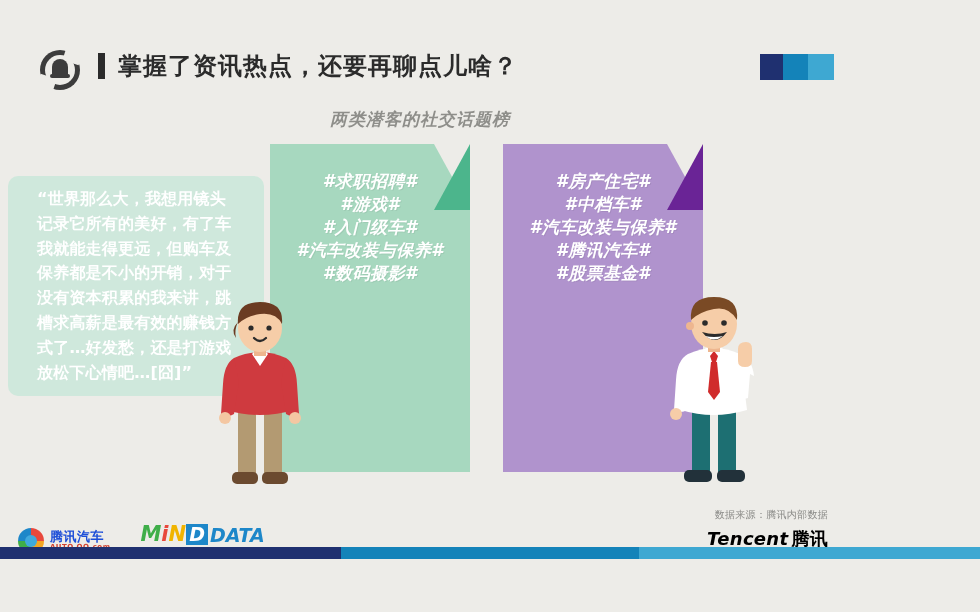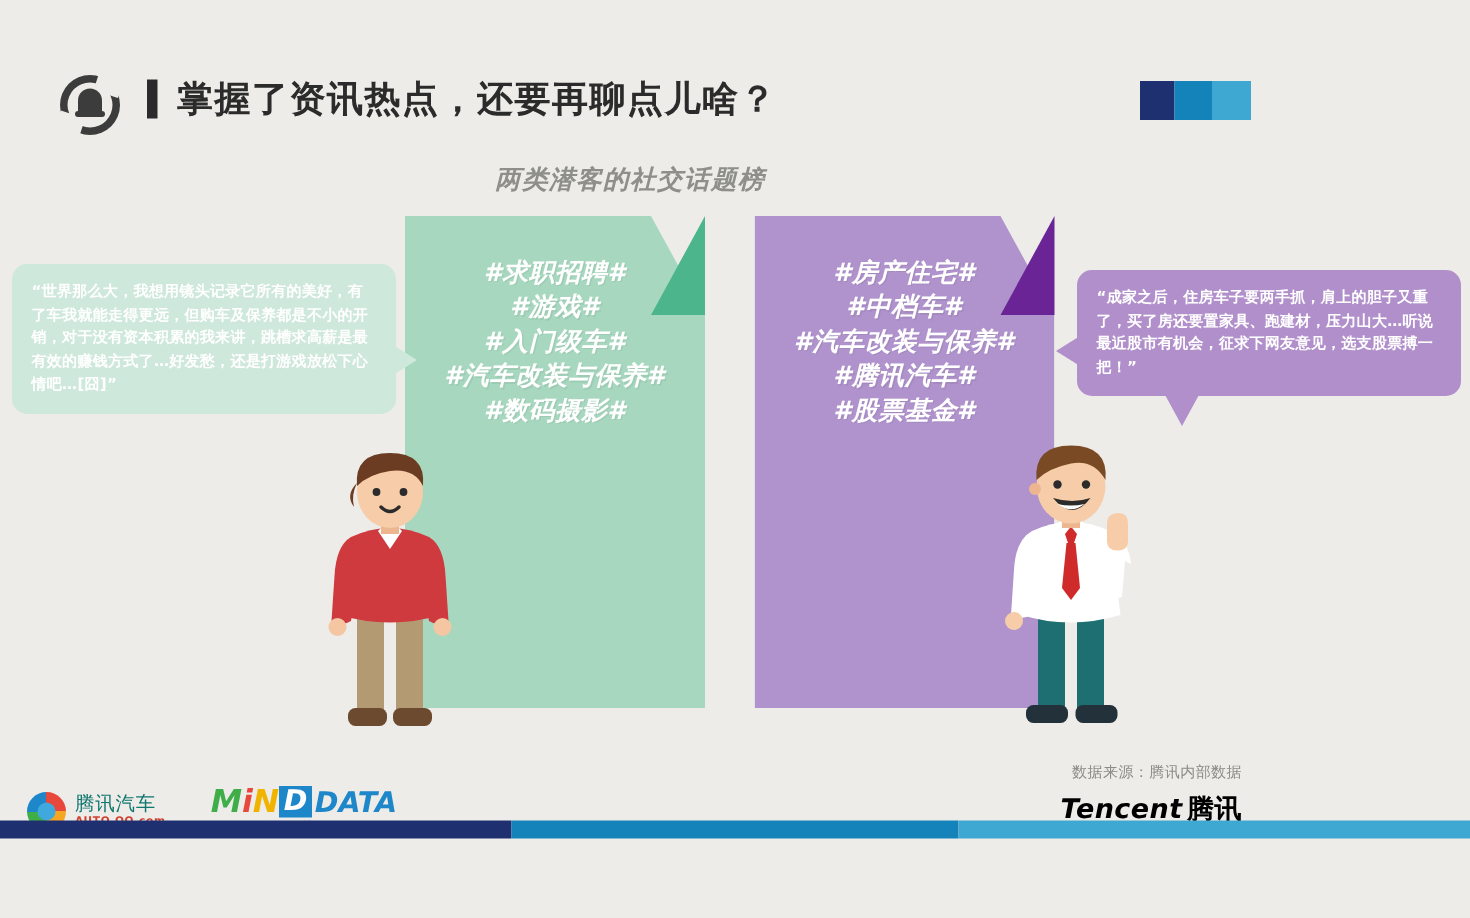--- a/index.html
+++ b/index.html
@@ -98,22 +98,22 @@
   #panel-purple .body { background: #b093cd; clip-path: polygon(0 0, 82% 0, 100% 20%, 100% 100%, 0 100%); }
   #panel-purple .fold {
     left: 164px; top: 0;
     border-left: 36px solid transparent;
     border-bottom: 66px solid #6a2496;
     width: 0; height: 0;
   }
 
   
   .bubble {
-    position: absolute; border-radius: 10px; padding: 11px 13px;
-    color: #ffffff; font-size: 10px; line-height: 1.55;
+    position: absolute; border-radius: 10px; padding: 11px 29px;
+    color: #ffffff; font-size: 16px; line-height: 1.55;
     font-weight: bold; letter-spacing: 0.2px;
   }
   #bubble-left { left: 8px; top: 176px; width: 256px; background: #cfe8dc; color: #ffffff; }
   #bubble-left .tail {
     position: absolute; right: -14px; bottom: 26px;
     width: 0; height: 0;
     border-top: 10px solid transparent;
     border-bottom: 10px solid transparent;
     border-left: 16px solid #cfe8dc;
   }
@@ -140,21 +140,21 @@
 
   
   .footer-logos { position: absolute; left: 18px; top: 524px; display: flex; align-items: center; gap: 30px; }
 
   .tx-auto { display: flex; align-items: center; gap: 6px; }
   .tx-auto-mark { position: relative; width: 26px; height: 26px; border-radius: 50%;
     background: conic-gradient(#e8483c 0deg 90deg, #f5a623 90deg 180deg, #3fae49 180deg 270deg, #1d87c9 270deg 360deg);
   }
   .tx-auto-mark::after { content:""; position:absolute; left:7px; top:7px; width:12px; height:12px; border-radius:50%; background:#3fa9dd; }
   .tx-auto-text { line-height: 1.05; }
-  .tx-auto-cn { font-size: 13px; font-weight: normal; color: #0f766e; letter-spacing: 0.5px; }
+  .tx-auto-cn { font-size: 13px; font-weight: bold; color: #1d4ed8; letter-spacing: 0.5px; }
   .tx-auto-en { font-size: 7px; font-weight: bold; color: #d0402f; letter-spacing: 0.5px; }
 
   .mindata { position: relative; }
   .mindata-row { display: flex; align-items: flex-end; line-height: 1; }
   .md-m { font-size: 21px; font-weight: bold; font-style: italic; color: #3fae49; }
   .md-i { font-size: 21px; font-weight: bold; font-style: italic; color: #e8483c; }
   .md-n { font-size: 21px; font-weight: bold; font-style: italic; color: #f0b400; }
   .md-d { font-size: 19px; font-weight: bold; font-style: italic; color: #ffffff; background: #1d87c9; padding: 1px 3px; }
   .md-data { font-size: 19px; font-weight: bold; font-style: italic; color: #1d87c9; margin-left: 2px; }
   .md-sub { font-size: 8px; font-weight: bold; color: #1d87c9; letter-spacing: 1px; margin-top: 1px; text-align: center; }
@@ -214,25 +214,20 @@
       <div class="topic">#腾讯汽车#</div>
       <div class="topic">#股票基金#</div>
     </div>
   </div>
 
   <div class="bubble" id="bubble-left">
     <span>“世界那么大，我想用镜头记录它所有的美好，有了车我就能走得更远，但购车及保养都是不小的开销，对于没有资本积累的我来讲，跳槽求高薪是最有效的赚钱方式了…好发愁，还是打游戏放松下心情吧…[囧]”</span>
     <span class="tail"></span>
   </div>
 
-  <div class="bubble" id="bubble-right">
-    <span>“成家之后，住房车子要两手抓，肩上的胆子又重了，买了房还要置家具、跑建材，压力山大…听说最近股市有机会，征求下网友意见，选支股票搏一把！”</span>
-    <span class="tail"></span>
-    <span class="tail2"></span>
-  </div>
 
   <div class="character" id="char-left">
     <svg width="96" height="192" viewBox="0 0 96 192">
 
       <rect x="26" y="108" width="18" height="68" fill="#b39a72"></rect>
       <rect x="52" y="108" width="18" height="68" fill="#b39a72"></rect>
 
       <rect x="20" y="172" width="26" height="12" rx="5" fill="#6b4a2f"></rect>
       <rect x="50" y="172" width="26" height="12" rx="5" fill="#6b4a2f"></rect>
 

